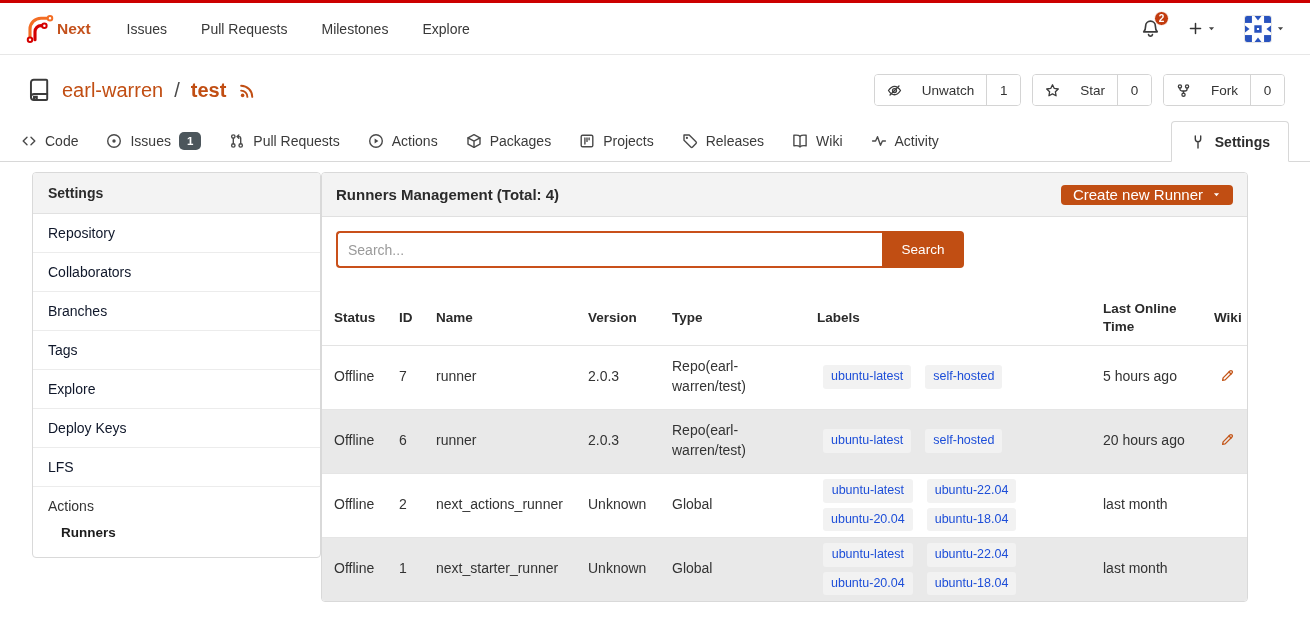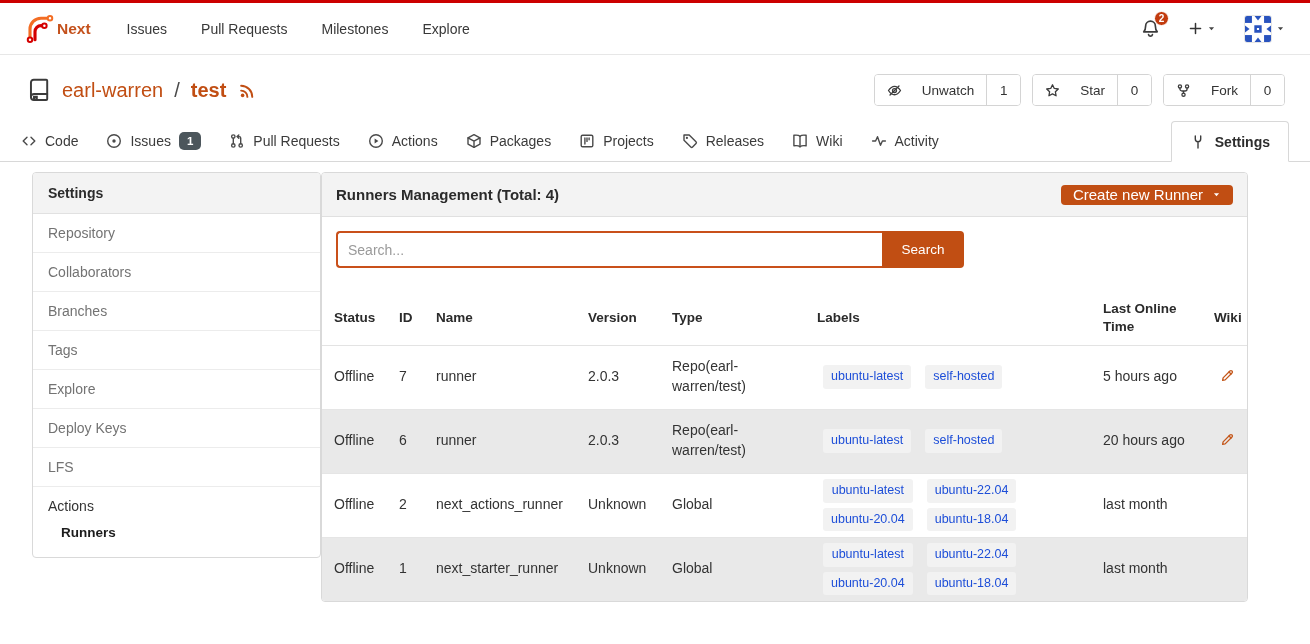--- a/index.html
+++ b/index.html
@@ -64,21 +64,21 @@
     padding:0 18px;margin-bottom:-1px;cursor:pointer}
   .settings-tab .icon{width:16px;height:16px;color:#3d3d3d}
 
   
   .content{display:flex;align-items:flex-start;padding-top:10px}
   .sidebar{width:289px;margin-left:32px;border:1px solid #d9d9d9;border-radius:4px;
     overflow:hidden;background:#fff;font-size:14px}
   .sidebar-header{background:#f3f3f3;font-weight:700;font-size:14px;color:#2b2b2b;
     padding:12px 15px;border-bottom:1px solid #e1e1e1}
   .sidebar ul{list-style:none}
-  .sidebar li{padding:11px 15px;border-bottom:1px solid #ececec;color:#737373;cursor:pointer}
+  .sidebar li{padding:11px 15px;border-bottom:1px solid #ececec;color:#0f172a;cursor:pointer}
   .sidebar-actions{padding:11px 15px 13px}
   .actions-label{color:#333;cursor:pointer}
   .sub{margin-top:7px}
   .subitem{padding:4px 0 4px 13px;font-size:13.5px;cursor:pointer}
   .subitem.active{font-weight:700;color:#1c1c1c}
   .subitem.muted{color:#8c8c8c}
 
   
   .panel{width:927px;border:1px solid #d9d9d9;border-radius:4px;
     background:#fff;overflow:hidden}

